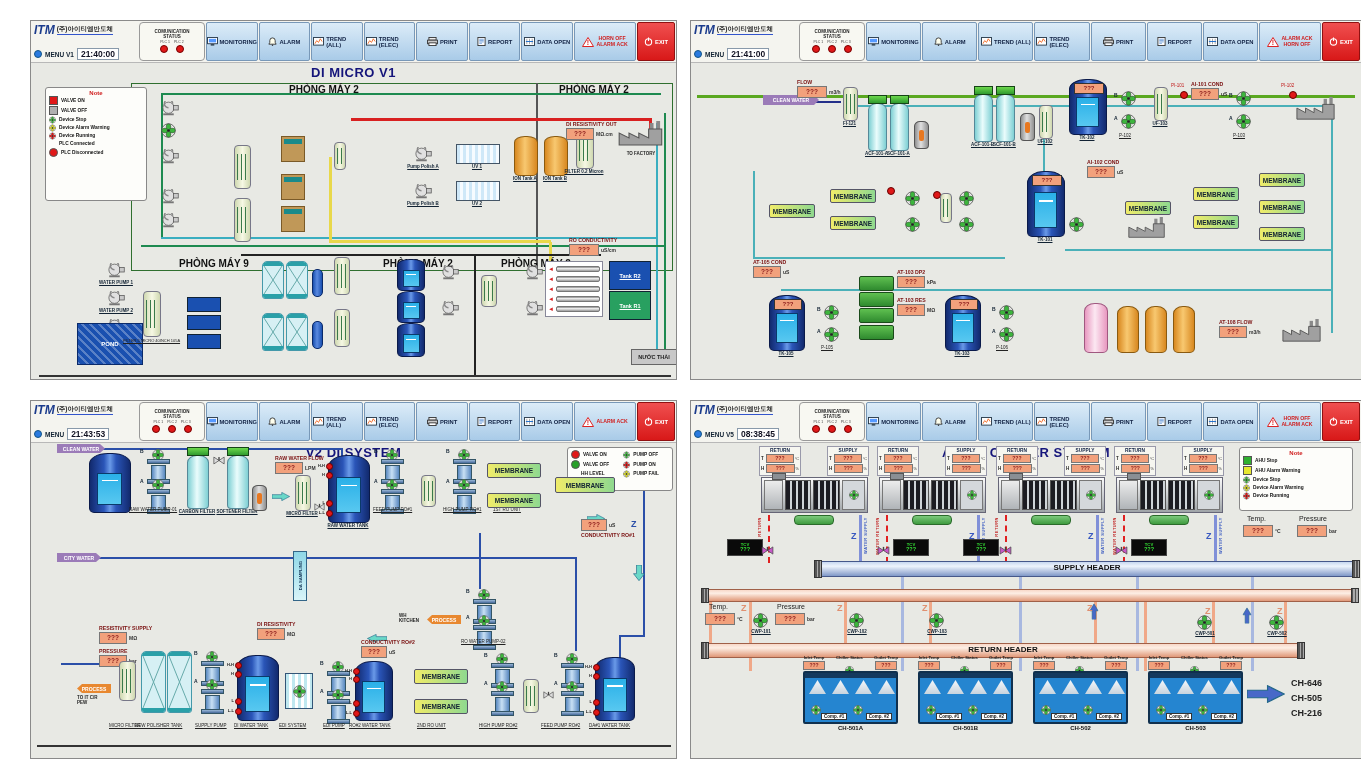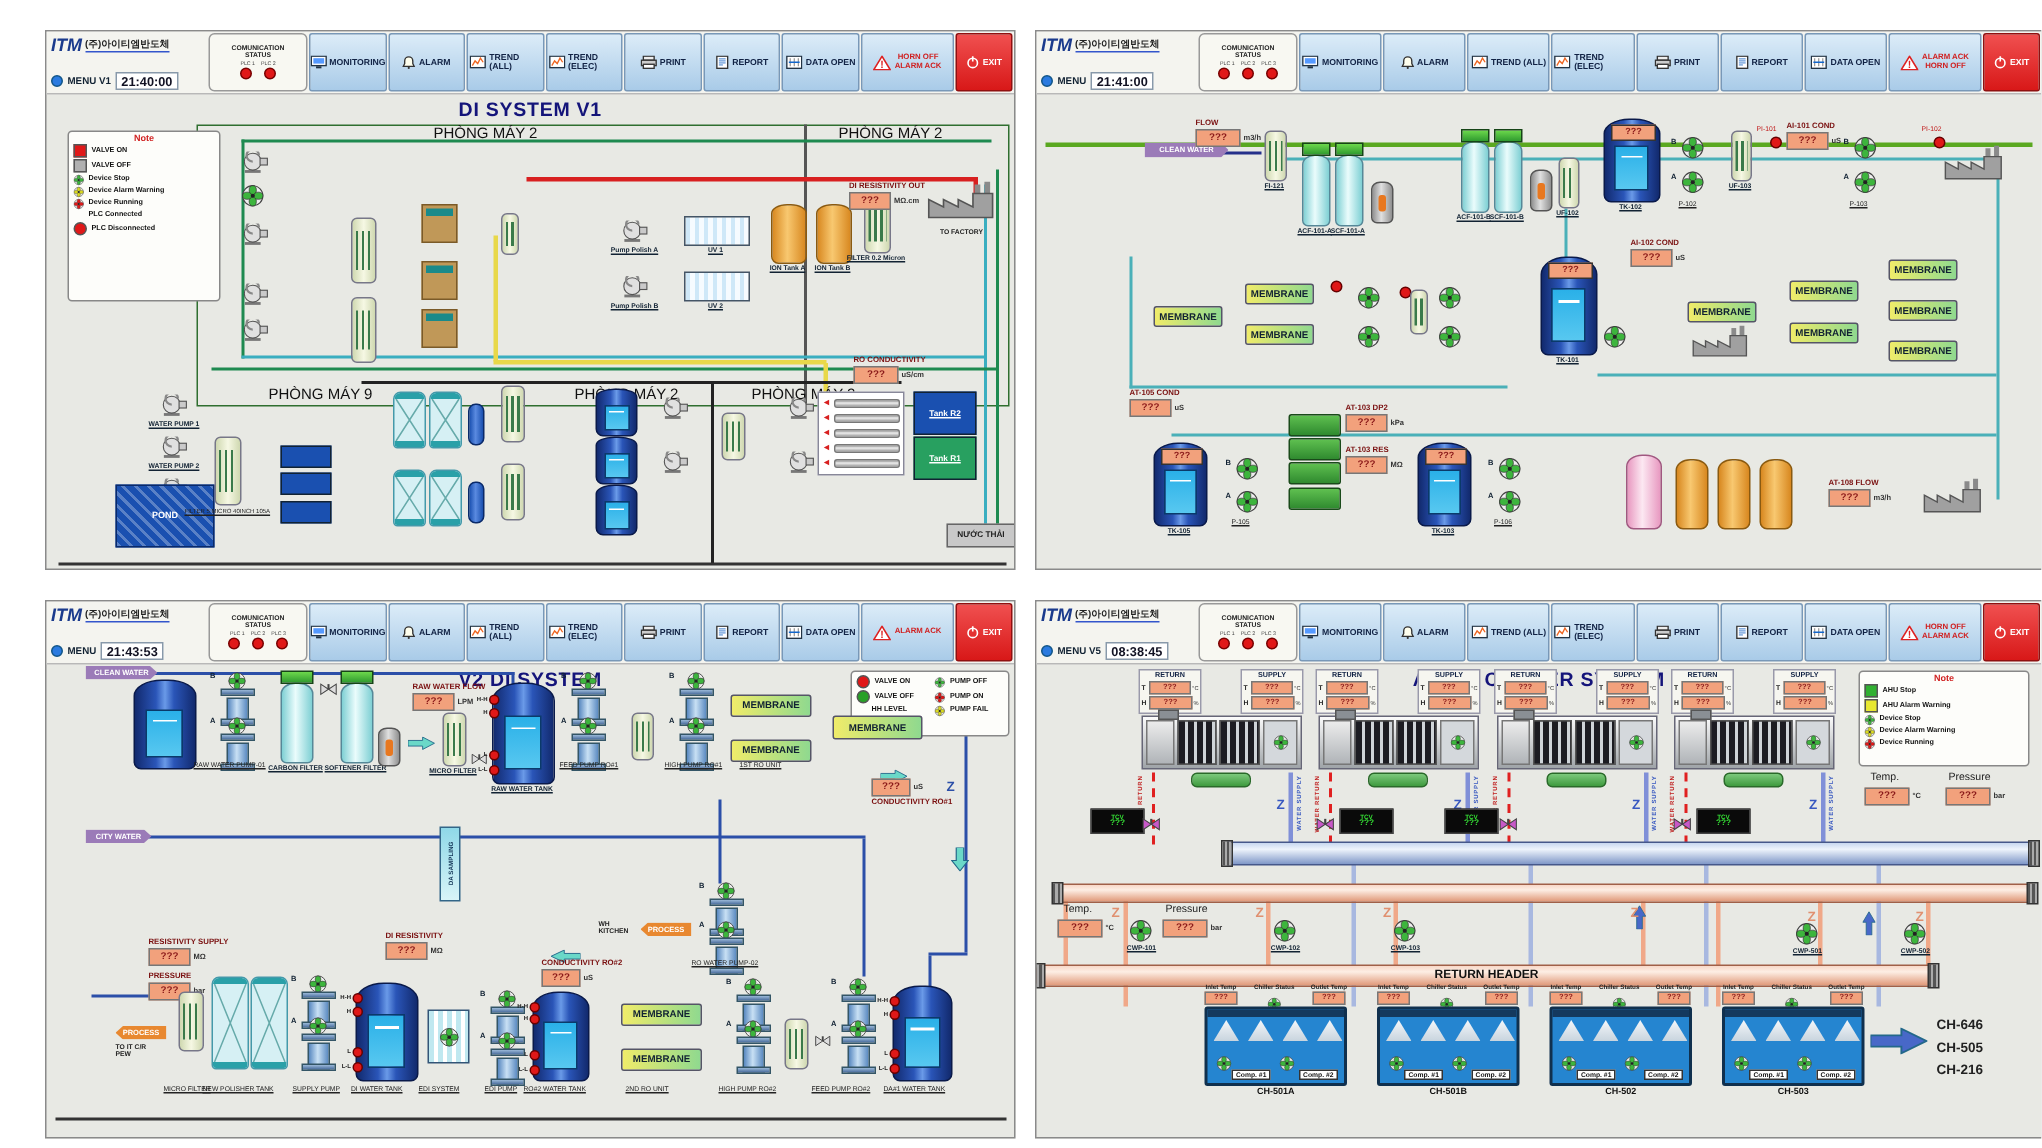--- a/index.html
+++ b/index.html
@@ -21,21 +21,21 @@
 .plcs{display:flex;gap:4px;font-size:3.5px;color:#444;margin-top:1px;}
 .dots{display:flex;gap:8px;margin-top:1px;}
 .rdot{width:6px;height:6px;border-radius:50%;background:#e01818;border:1px solid #700;}
 .btn{flex:1;background:linear-gradient(#dcecf8,#a9cbe8);border:1px solid #7898b8;border-radius:2px;display:flex;align-items:center;justify-content:center;gap:2px;font-size:5.8px;font-weight:700;color:#112244;cursor:pointer;min-width:0;padding:0 1px;}
 .btn .ic{flex:none;display:flex;}
 .ack{flex:none;width:58px;color:#d02020;text-align:center;white-space:pre-line;line-height:1.15;font-size:5.2px;}
 .exit{flex:none;width:34px;background:linear-gradient(#f05050,#d81818);border:1px solid #901010;color:#fff;}
 .title{position:absolute;top:44px;left:0;width:100%;text-align:center;font-weight:800;font-size:13px;color:#14147a;letter-spacing:.5px;}
 
 .lbl{font-size:5.5px;color:#222;white-space:pre-line;line-height:1.15;}
-.sec{font-size:10px;font-weight:400;color:#111;}
+.sec{font-size:10px;font-weight:700;color:#111;}
 .lblbox{background:#c8c8c8;border:1px solid #666;font-size:5.5px;font-weight:700;color:#222;display:flex;align-items:center;justify-content:center;}
 .disp{display:flex;flex-direction:column;gap:1px;}
 .dtitle{font-size:5.2px;font-weight:700;color:#7a1010;white-space:nowrap;}
 .drow{display:flex;align-items:center;gap:2px;}
 .dval{background:#f2a17c;border:1px solid #777;color:#8b1a1a;font-weight:800;font-size:6.5px;text-align:center;height:10px;line-height:10px;}
 .dunit{font-size:5px;color:#333;font-weight:700;}
 .dispd{background:#0a0a0a;border:1px solid #444;width:34px;height:15px;display:flex;flex-direction:column;align-items:center;justify-content:center;line-height:1;}
 .dispd .l1{font-size:4.2px;color:#35e035;font-weight:700;}
 .dispd .l2{font-size:5.5px;color:#35e035;font-weight:800;}
 .pill{color:#fff;font-size:5px;font-weight:700;display:flex;align-items:center;justify-content:center;white-space:nowrap;}
@@ -220,21 +220,21 @@
         <div class="btn exit">
           <div class="ic">
             <svg width="9" height="9" viewBox="0 0 10 10">
               <circle cx="5" cy="5.5" r="3.5" fill="none" stroke="#fff" stroke-width="1.2"></circle>
               <path d="M5 0.5 v4" stroke="#fff" stroke-width="1.2"></path>
             </svg>
           </div>
           <span>EXIT</span>
         </div>
       </div>
-      <div class="title">DI SYSTEM V1</div>
+      <div class="title">DI MICRO V1</div>
       <div class="ab" style="position: absolute; left: 100px; top: 62px; width: 540px; height: 186px; border: 1.5px solid rgb(47, 111, 47);"></div>
       <div class="ab" style="position: absolute; left: 505px; top: 62px; width: 1.5px; height: 186px; background: rgb(85, 85, 85);"></div>
       <div class="ab" style="position: absolute; left: 130px; top: 72px; width: 500px; height: 2px; background: rgb(30, 138, 80);"></div>
       <div class="ab" style="position: absolute; left: 130px; top: 72px; width: 2px; height: 146px; background: rgb(30, 138, 80);"></div>
       <div class="ab" style="position: absolute; left: 130px; top: 216px; width: 495px; height: 2px; background: rgb(58, 174, 192);"></div>
       <div class="ab" style="position: absolute; left: 633px; top: 92px; width: 2px; height: 240px; background: rgb(30, 138, 80);"></div>
       <div class="ab" style="position: absolute; left: 625px; top: 102px; width: 2px; height: 228px; background: rgb(58, 174, 192);"></div>
       <div class="ab" style="position: absolute; left: 110px; top: 224px; width: 523px; height: 2px; background: rgb(30, 138, 80);"></div>
       <div class="ab" style="position: absolute; left: 298px; top: 136px; width: 2.5px; height: 84px; background: rgb(232, 216, 74);"></div>
       <div class="ab" style="position: absolute; left: 298px; top: 219px; width: 222px; height: 2.5px; background: rgb(232, 216, 74);"></div>
@@ -1666,26 +1666,27 @@
       <div class="ab" style="position: absolute; left: 593px; top: 199px; width: 3px; height: 44px; background: rgb(240, 168, 136);"></div>
       <div class="ab" style="position: absolute; left: 58px; top: 255px; width: 3px; height: 15px; background: rgb(240, 168, 136);"></div>
       <div class="ab" style="position: absolute; left: 453px; top: 255px; width: 3px; height: 15px; background: rgb(240, 168, 136);"></div>
       <div class="ab" style="position: absolute; left: 210px; top: 174px; width: 3px; height: 96px; background: rgb(168, 184, 224);"></div>
       <div class="ab" style="position: absolute; left: 328px; top: 174px; width: 3px; height: 96px; background: rgb(168, 184, 224);"></div>
       <div class="ab" style="position: absolute; left: 445px; top: 174px; width: 3px; height: 96px; background: rgb(168, 184, 224);"></div>
       <div class="ab" style="position: absolute; left: 560px; top: 174px; width: 3px; height: 96px; background: rgb(168, 184, 224);"></div>
       <div class="ab bp blue" style="position: absolute; left: 125px; top: 160px; width: 540px; height: 14px;">
         <div class="bpcap" style="left: -3px;"></div>
         <div class="bpcap" style="right: -3px;"></div>
+        <div class="bplbl">SUPPLY HEADER</div>
       </div>
       <div class="ab bp salmon" style="position: absolute; left: 12px; top: 188px; width: 652px; height: 11px;">
         <div class="bpcap" style="left: -3px;"></div>
         <div class="bpcap" style="right: -3px;"></div>
       </div>
-      <div class="ab bp salmon" style="position: absolute; left: 0; top: 242px; width: 598px; height: 13px;">
+      <div class="ab bp salmon" style="position: absolute; left: 12px; top: 242px; width: 598px; height: 13px;">
         <div class="bpcap" style="left: -3px;"></div>
         <div class="bpcap" style="right: -3px;"></div>
         <div class="bplbl">RETURN HEADER</div>
       </div>
       <div class="ab thg" style="position: absolute; left: 68px; top: 45px; width: 42px; height: 30px;">
         <div class="thh">RETURN</div>
         <div class="thr">
           <div class="thk">T</div>
           <div class="thv">???</div>
           <div class="thu">°C</div>

